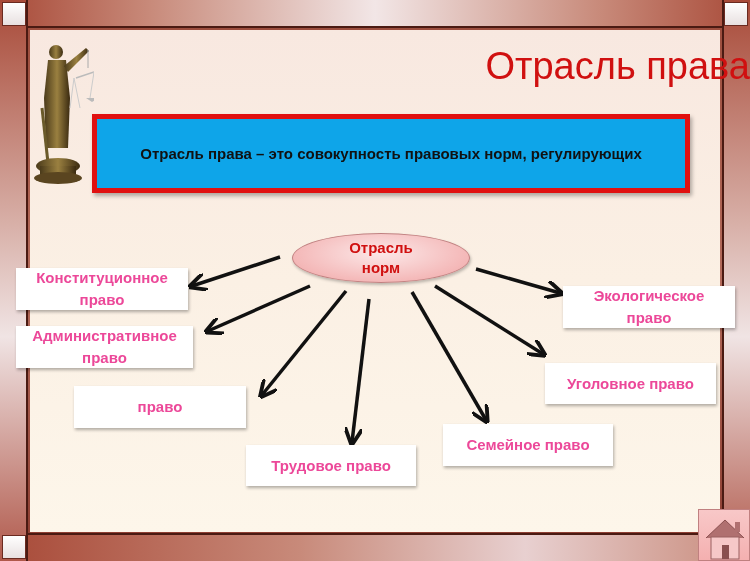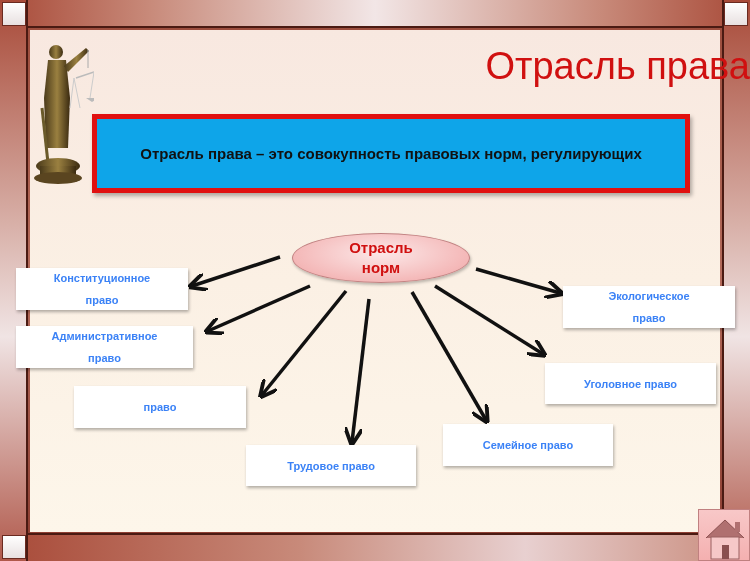--- a/index.html
+++ b/index.html
@@ -35,21 +35,21 @@
     font-weight: bold; font-size: 15px; color: #111; line-height: 24px; text-align: center; }
 
   .ellipse { position: absolute; left: 292px; top: 217px; width: 178px; height: 50px;
     border-radius: 50%; background: radial-gradient(ellipse at 50% 40%, #fce8e8 0%, #f4b8b8 70%, #e8a0a0 100%);
     border: 1px solid #c08080; box-shadow: 1px 2px 3px rgba(0,0,0,0.25);
     display: flex; flex-direction: column; align-items: center; justify-content: center;
     color: #d01010; font-weight: bold; font-size: 15px; line-height: 20px; margin-top: 16px; }
 
   .node { position: absolute; background: #fff; box-shadow: 1px 2px 3px rgba(0,0,0,0.3);
     display: flex; flex-direction: column; align-items: center; justify-content: center;
-    font-weight: bold; font-size: 11px; color: #3b82f6; line-height: 22px; text-align: center; }
+    font-weight: bold; font-size: 15px; color: #ec4899; line-height: 22px; text-align: center; }
 
   svg.arrows { position: absolute; left: 0; top: 0; }
 
   .home-btn { position: absolute; left: 698px; top: 509px; width: 52px; height: 52px;
     background: linear-gradient(180deg, #f8c8c8, #f4b0b0); border: 1px solid #c08080; }
 
   .statue { position: absolute; left: 34px; top: 38px; width: 60px; height: 150px; }
 </style>
 </head>
 <body>

